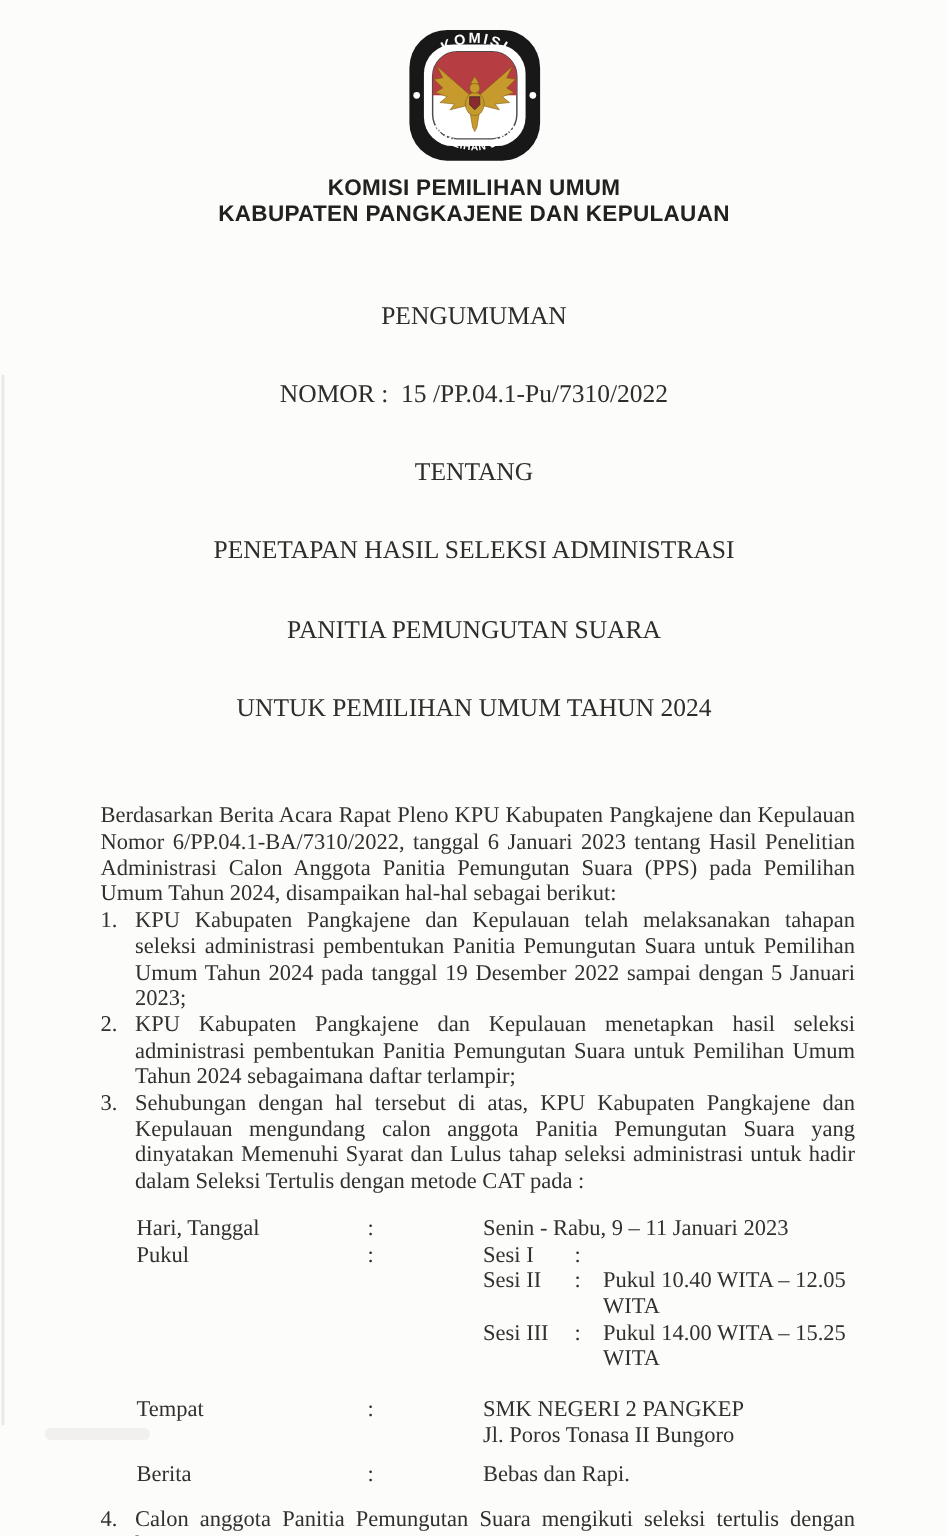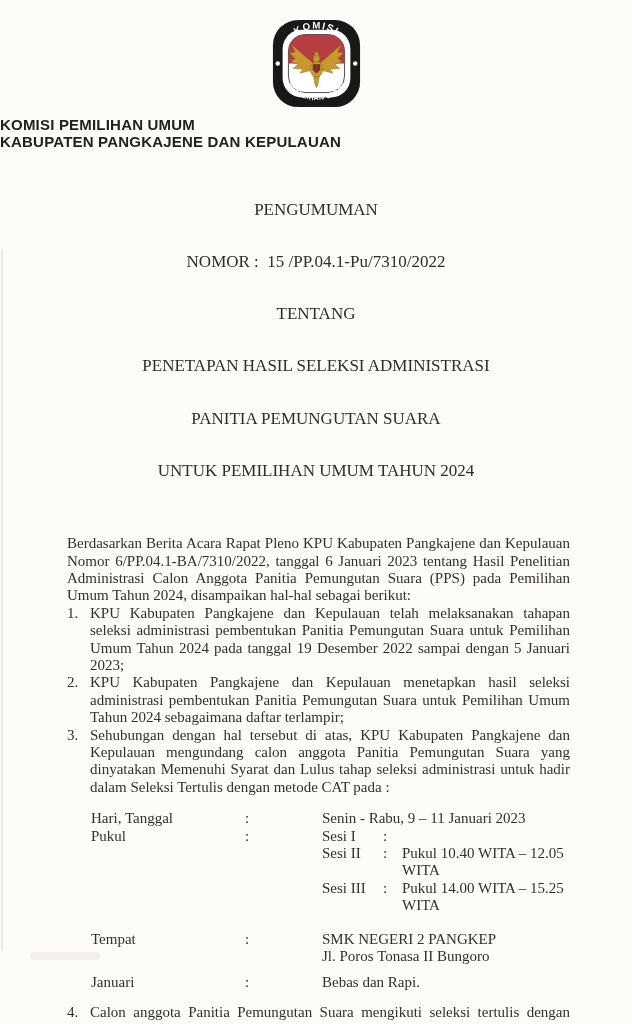--- a/index.html
+++ b/index.html
@@ -25,20 +25,21 @@
     width: 70px; height: 8px;
     background: #f1f0ee;
     border-radius: 4px;
   }
   .logo-wrap {
     padding-top: 19px;
     text-align: center;
   }
   .org-header {
     margin-top: 3px;
+    text-align: center;
     font-family: "Liberation Sans", sans-serif;
     font-weight: 700;
     font-size: 15px;
     line-height: 16.5px;
     letter-spacing: 0.2px;
     color: #21211f;
   }
   .title-block {
     margin-top: 16px;
     text-align: center;
@@ -171,21 +172,21 @@
       </div>
       <div class="sch-row row-tempat">
         <span class="sch-label">Tempat</span>
         <span class="sch-colon">:</span>
         <span class="sch-value">
           <span style="display:block">SMK NEGERI 2 PANGKEP</span>
           <span style="display:block">Jl. Poros Tonasa II Bungoro</span>
         </span>
       </div>
       <div class="sch-row row-pakaian">
-        <span class="sch-label">Januari</span>
+        <span class="sch-label">Berita</span>
         <span class="sch-colon">:</span>
         <span class="sch-value">Bebas dan Rapi.</span>
       </div>
     </div>
 
     <div class="li item4">
       <span class="num">4.</span>
       <div class="txt">
         <div>Calon anggota Panitia Pemungutan Suara mengikuti seleksi tertulis dengan ketentuan:</div>
         <div class="sub-li">

